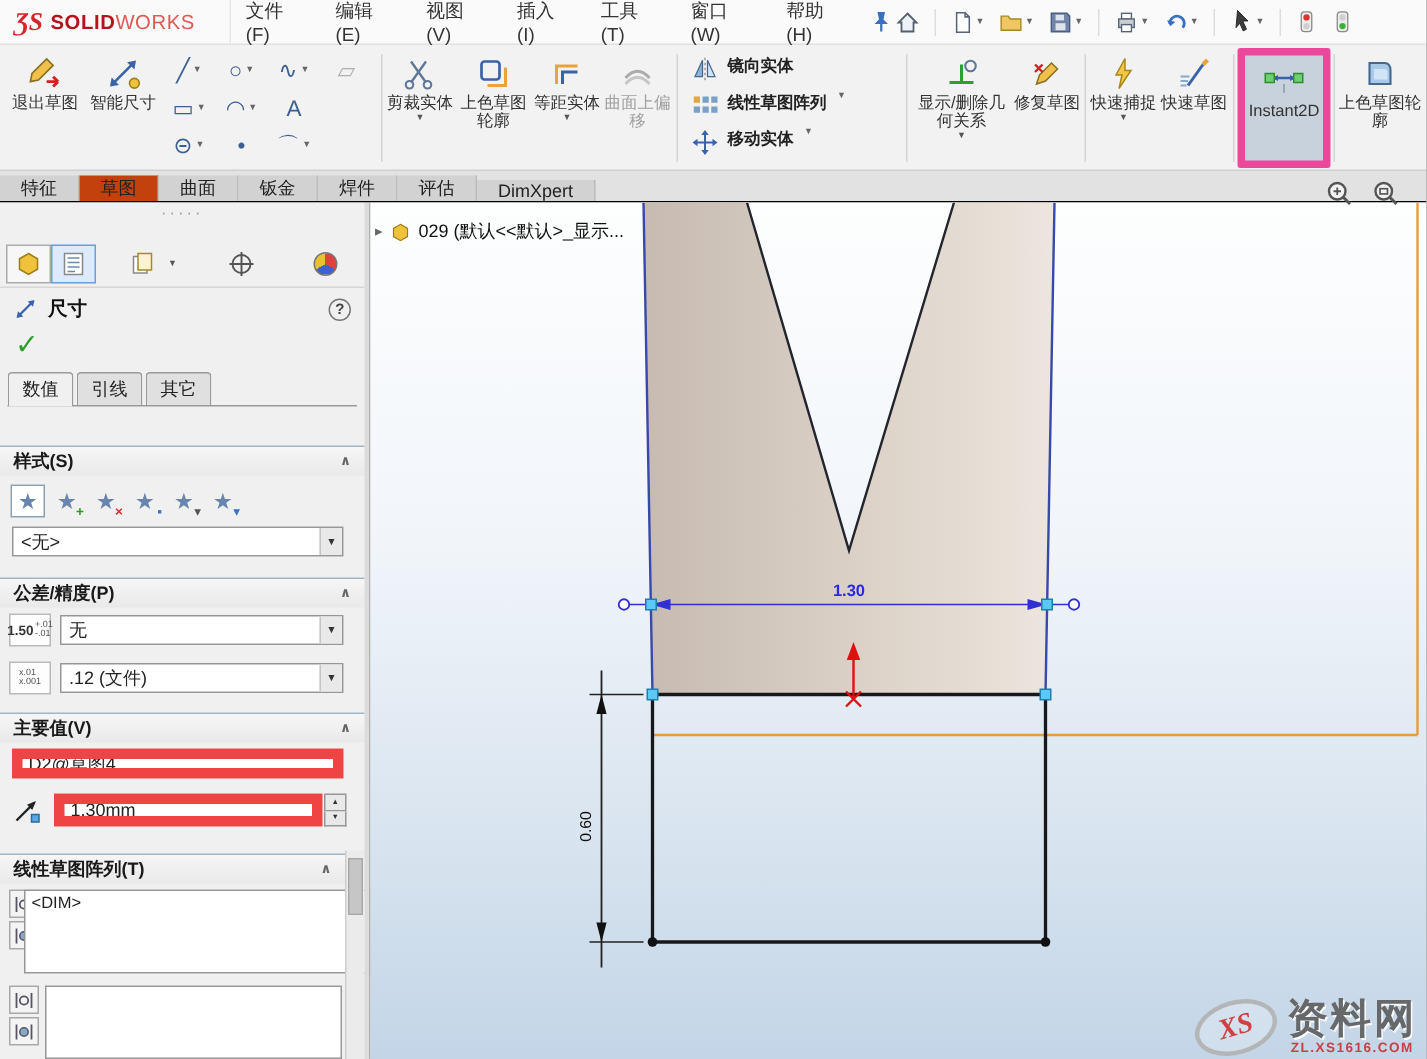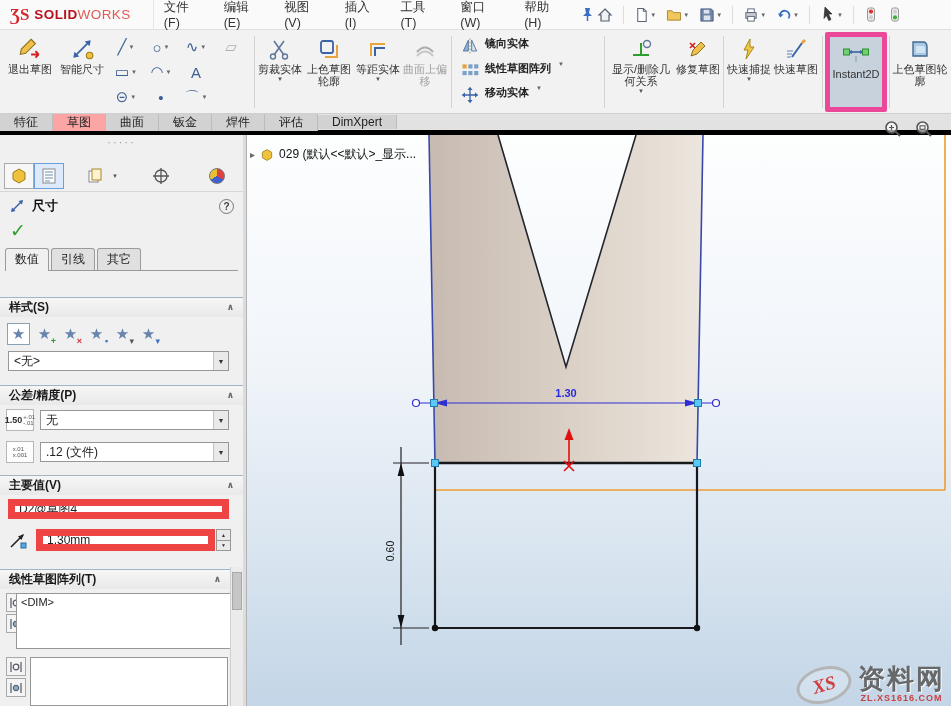--- a/index.html
+++ b/index.html
@@ -5,21 +5,21 @@
   html,body{margin:0;padding:0;background:#888;}
   *{box-sizing:border-box;}
   #app{position:relative;width:951px;height:706px;background:#f0f0f0;overflow:hidden;
        font-family:"Liberation Sans","DejaVu Sans",sans-serif;font-size:12px;color:#222;}
 
   
   #menubar{position:absolute;top:0;left:0;width:951px;height:30px;background:#fafafa;
            border-bottom:1px solid #e0e0e0;display:flex;align-items:center;}
   #logo{display:flex;align-items:center;gap:5px;width:158px;height:100%;padding-left:10px;
         border-right:1px solid #e6e6e6;}
-  .ds-badge{font-family:"Liberation Serif","DejaVu Serif",serif;font-weight:bold;
+  .ds-badge{font-family:"Liberation Serif","DejaVu Serif",serif;font-style:italic;font-weight:bold;
             font-size:17px;color:#d6252b;}
   .brand{font-size:13.5px;letter-spacing:.4px;white-space:nowrap;}
   .brand .b1{color:#b5121b;font-weight:bold;}
   .brand .b2{color:#e05a55;}
   .menu-item{padding:0 10px;height:100%;display:flex;align-items:center;font-size:12.5px;color:#333;cursor:default;}
   #pin{margin-left:6px;display:flex;align-items:center;}
   #quickbar{margin-left:auto;margin-right:46px;display:flex;align-items:center;gap:4px;}
   .qicon{display:flex;align-items:center;gap:1px;padding:2px 3px;}
   .qdd{font-size:6px;color:#666;}
   .qsep{width:1px;height:18px;background:#ddd;margin:0 3px;}
@@ -39,24 +39,24 @@
   .rgcell{width:32px;display:flex;align-items:center;justify-content:center;gap:2px;
           font-size:15px;color:#3b5f94;}
   .rgcell .qdd{font-size:6px;}
   .rgcell.disabled{color:#b0b0b0;}
   .rstack{display:flex;flex-direction:column;justify-content:space-between;padding:4px 6px;width:148px;}
   .rstack-item{display:flex;align-items:flex-start;gap:5px;font-size:11px;height:23px;font-weight:bold;}
   .rstack-item .qdd{margin-left:2px;}
 
   
   #tabbar{position:absolute;top:114px;left:0;width:951px;height:21px;background:#e2e2e2;
-          border-bottom:5px solid #000000;display:flex;align-items:center;}
+          border-bottom:1px solid #000000;display:flex;align-items:flex-end;}
   .ctab{padding:0 14px;background:#d2d2d2;border-right:1px solid #bcbcbc;display:flex;
         align-items:center;font-size:12px;color:#222;}
-  .ctab.active{background:#fca5a5;}
+  .ctab.active{background:#c2410c;}
 
   
   #panel{position:absolute;left:0;top:135px;width:243px;height:571px;background:#f0f0f0;}
   #psplit{position:absolute;left:243px;top:135px;width:4px;height:571px;background:#dcdcdc;
           border-right:1px solid #b2b2b2;}
   .pabs{position:absolute;}
   #pm-dots{top:3px;left:0;right:0;text-align:center;color:#9a9a9a;font-size:11px;letter-spacing:2px;line-height:9px;}
   #pm-tabs{top:26px;left:4px;height:30px;display:flex;align-items:center;}
   .pmtab{width:30px;height:26px;display:flex;align-items:center;justify-content:center;border:1px solid transparent;}
   .pmtab.boxed{border-color:#aaa;background:#f7f7f7;}

